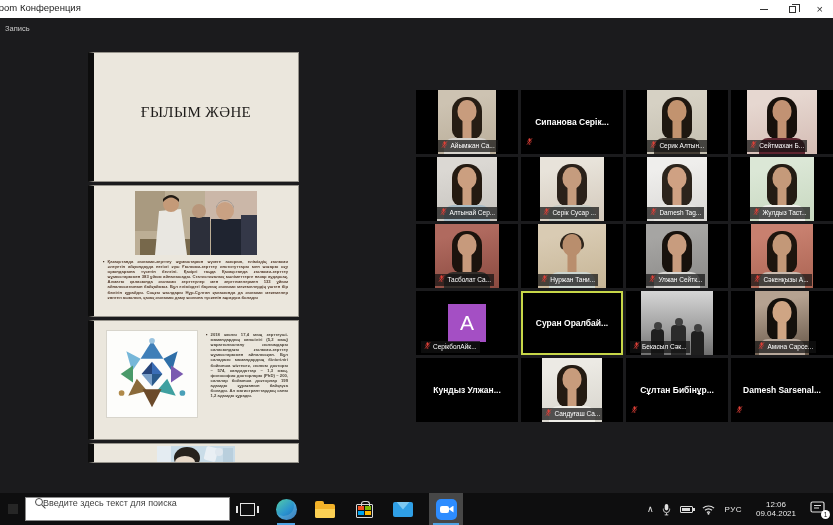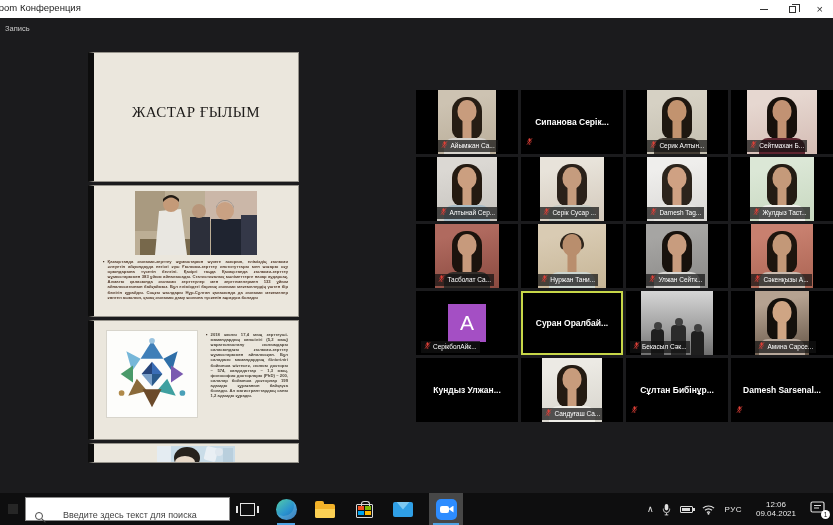--- a/index.html
+++ b/index.html
@@ -58,21 +58,21 @@
   .bw .f1 { left:14%; width:13px; height:26px; }
   .bw .f2 { left:42%; width:15px; height:30px; background:#2b2b2b; }
   .bw .f3 { right:12%; width:13px; height:24px; }
   .bw .f1::before, .bw .f2::before, .bw .f3::before { content:''; position:absolute; top:-7px; left:50%; transform:translateX(-50%); width:8px; height:8px; border-radius:50%; background:#404040; }
 
   
   .taskbar { position:absolute; left:0; right:0; bottom:0; height:32px; background:#0e0e0f; }
   .startzone { position:absolute; left:0; top:0; width:24px; height:32px; }
   .startzone::before { content:''; position:absolute; left:8px; top:11px; width:10px; height:10px; background:
      linear-gradient(#262626,#262626); }
-  .search { position:absolute; left:25px; top:4px; width:205px; height:24px; background:#ffffff; border:1px solid #8a8a8a; display:flex; align-items:flex-end; gap:20px; padding:0 9px; }
+  .search { position:absolute; left:25px; top:4px; width:205px; height:24px; background:#ffffff; border:1px solid #8a8a8a; display:flex; align-items:flex-start; gap:0; padding:0 9px; }
   .mag { width:8px; height:8px; border:1.4px solid #4a4a4a; border-radius:50%; position:relative; flex:0 0 auto; }
   .mag::after { content:''; position:absolute; width:5px; height:1.4px; background:#4a4a4a; transform:rotate(45deg); right:-4px; bottom:-2px; }
   .search input { border:none; outline:none; background:transparent; font-size:9px; color:#222; width:100%; font-family:"Liberation Sans",sans-serif; }
   .search input::placeholder { color:#3f3f3f; }
 
   .appicons { position:absolute; left:234px; top:0; height:32px; display:flex; align-items:center; gap:13px; }
   .taskview { width:15px; height:13px; border:1.4px solid #e4e4e4; position:relative; }
   .taskview::before { content:''; position:absolute; left:-5px; top:2px; width:2px; height:7px; background:#e4e4e4; }
   .taskview::after { content:''; position:absolute; right:-5px; top:2px; width:2px; height:7px; background:#e4e4e4; }
   .iconwrap { position:relative; height:32px; display:flex; align-items:center; justify-content:center; width:26px; }
@@ -116,21 +116,21 @@
       <div class="wclose">×</div>
     </div>
   </div>
 
   <div class="client">
     <div class="recording">Запись</div>
 
     <div class="shared">
       <div class="page p1">
         <div class="slide-title">
-          <div>ЖАСТАР ҒЫЛЫМ</div>
+          <div>ҒЫЛЫМ ЖӘНЕ</div>
         </div>
       </div>
 
       <div class="page p2">
         <svg class="photo1" width="122" height="64" viewBox="0 0 122 64">
           <rect width="122" height="64" fill="#bcae95"></rect>
           <rect x="70" y="0" width="52" height="30" fill="#cbb7a8"></rect>
           <rect x="0" y="0" width="30" height="40" fill="#a99a80"></rect>
           <rect x="5" y="48" width="58" height="16" fill="#77684b"></rect>
           <polygon points="20,64 24,20 46,18 52,64" fill="#e9e7e1"></polygon>

